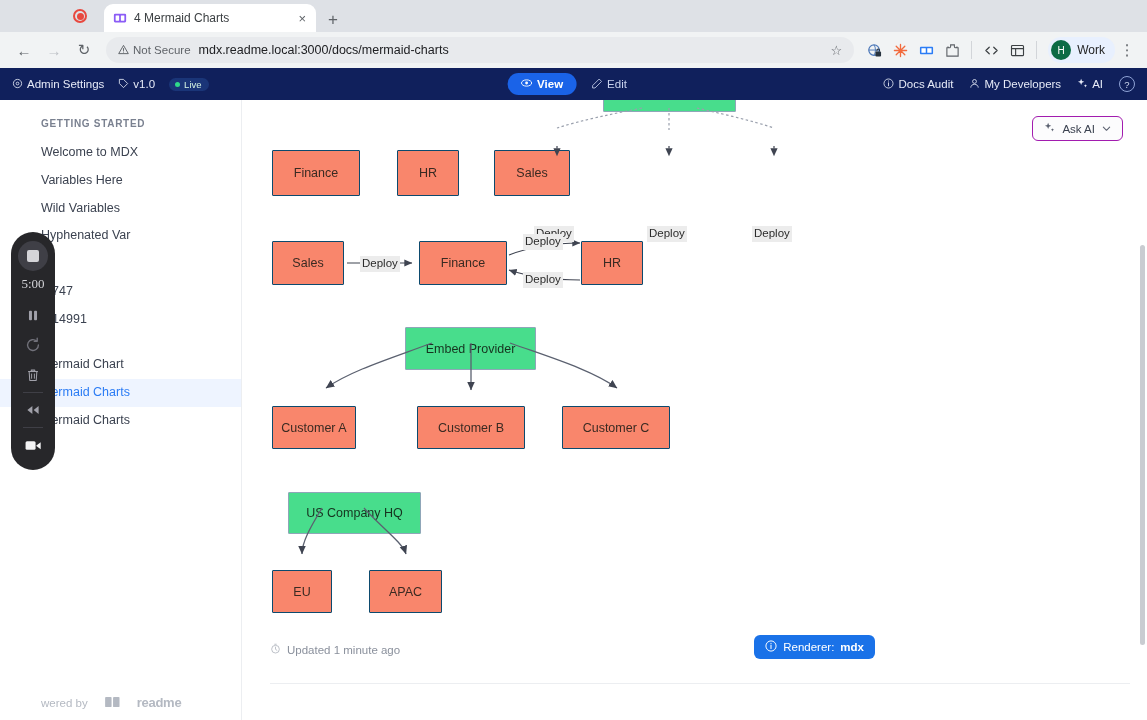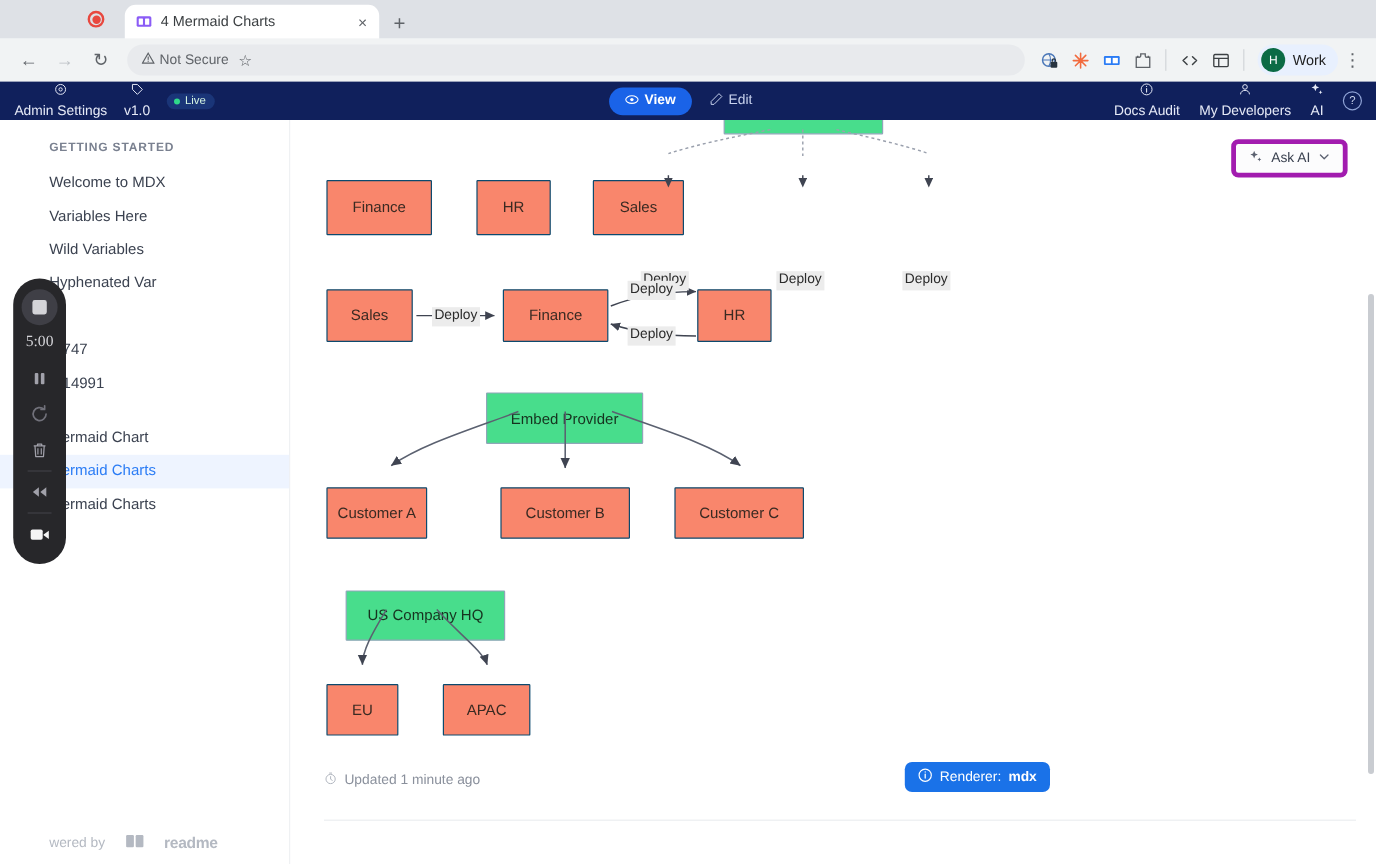--- a/index.html
+++ b/index.html
@@ -103,21 +103,21 @@
   .app-header {
     height: 32px;
     background: #10205c;
     display: flex; align-items: center;
     padding: 0 12px;
     color: #ffffff;
     font-size: 11.5px;
     position: relative;
   }
   .hdr-left { display:flex; align-items:center; gap: 14px; }
-  .hdr-item { display:flex; align-items:center; gap:4px; color:#e6eaf7;flex-direction:column; }
+  .hdr-item { display:flex; align-items:center; gap:4px; color:#e6eaf7; }
   .live-badge {
     display:flex; align-items:center; gap:4px;
     background:#1a3578; border-radius:9px;
     padding:1px 7px 1px 6px; font-size:9.5px; color:#d6f5e2;
   }
   .live-dot { width:5px;height:5px;border-radius:50%;background:#2fd98a;display:block;}
   .hdr-center {
     position:absolute; left:50%; transform:translateX(-50%);
     display:flex; align-items:center; gap:2px;
   }
@@ -194,21 +194,21 @@
   .rec-div { width:20px;height:1px;background:#3f3f46;margin:2px 0; }
 
   
   .main {
     flex: 1; position: relative;
     background:#fff; overflow: hidden;
   }
   .ask-ai {
     position:absolute; right: 24px; top: 16px;
     display:flex;align-items:center;gap:7px;
-    border:4px solid #a21caf; background:#fcfcfd;
+    border:1px solid #a21caf; background:#fcfcfd;
     border-radius:6px; padding:5px 11px;
     font-size:11.5px; color:#3b4250;
     z-index: 5;
   }
   .diagram-area { padding: 0; position: relative; }
 
   
   .node {
     position:absolute;
     display:flex;align-items:center;justify-content:center;
@@ -292,20 +292,21 @@
     <span class="not-secure">
       <span>
         <svg width="11" height="11" viewBox="0 0 16 16">
             <path d="M8 2 L15 14 H1 Z" fill="none" stroke="#5f6368" stroke-width="1.4"></path>
             <rect x="7.3" y="6" width="1.4" height="4" fill="#5f6368"></rect>
             <rect x="7.3" y="11" width="1.4" height="1.4" fill="#5f6368"></rect>
           </svg>
       </span>
       <span>Not Secure</span>
     </span>
+    <span class="omni-url">mdx.readme.local:3000/docs/mermaid-charts</span>
     <span class="omni-star">☆</span>
   </div>
   <div class="tb-icon">
     <svg width="15" height="15" viewBox="0 0 16 16">
         <circle cx="7.5" cy="7.5" r="5.6" fill="none" stroke="#4b77b8" stroke-width="1.3"></circle>
         <path d="M2 7.5h11M7.5 2c2 2.4 2 8.6 0 11" fill="none" stroke="#4b77b8" stroke-width="1"></path>
         <rect x="9" y="9" width="6" height="5.4" rx="1" fill="#27333f"></rect>
         <path d="M10.6 9V7.9a1.4 1.4 0 012.8 0V9" fill="none" stroke="#27333f" stroke-width="1.1"></path>
       </svg>
   </div>

